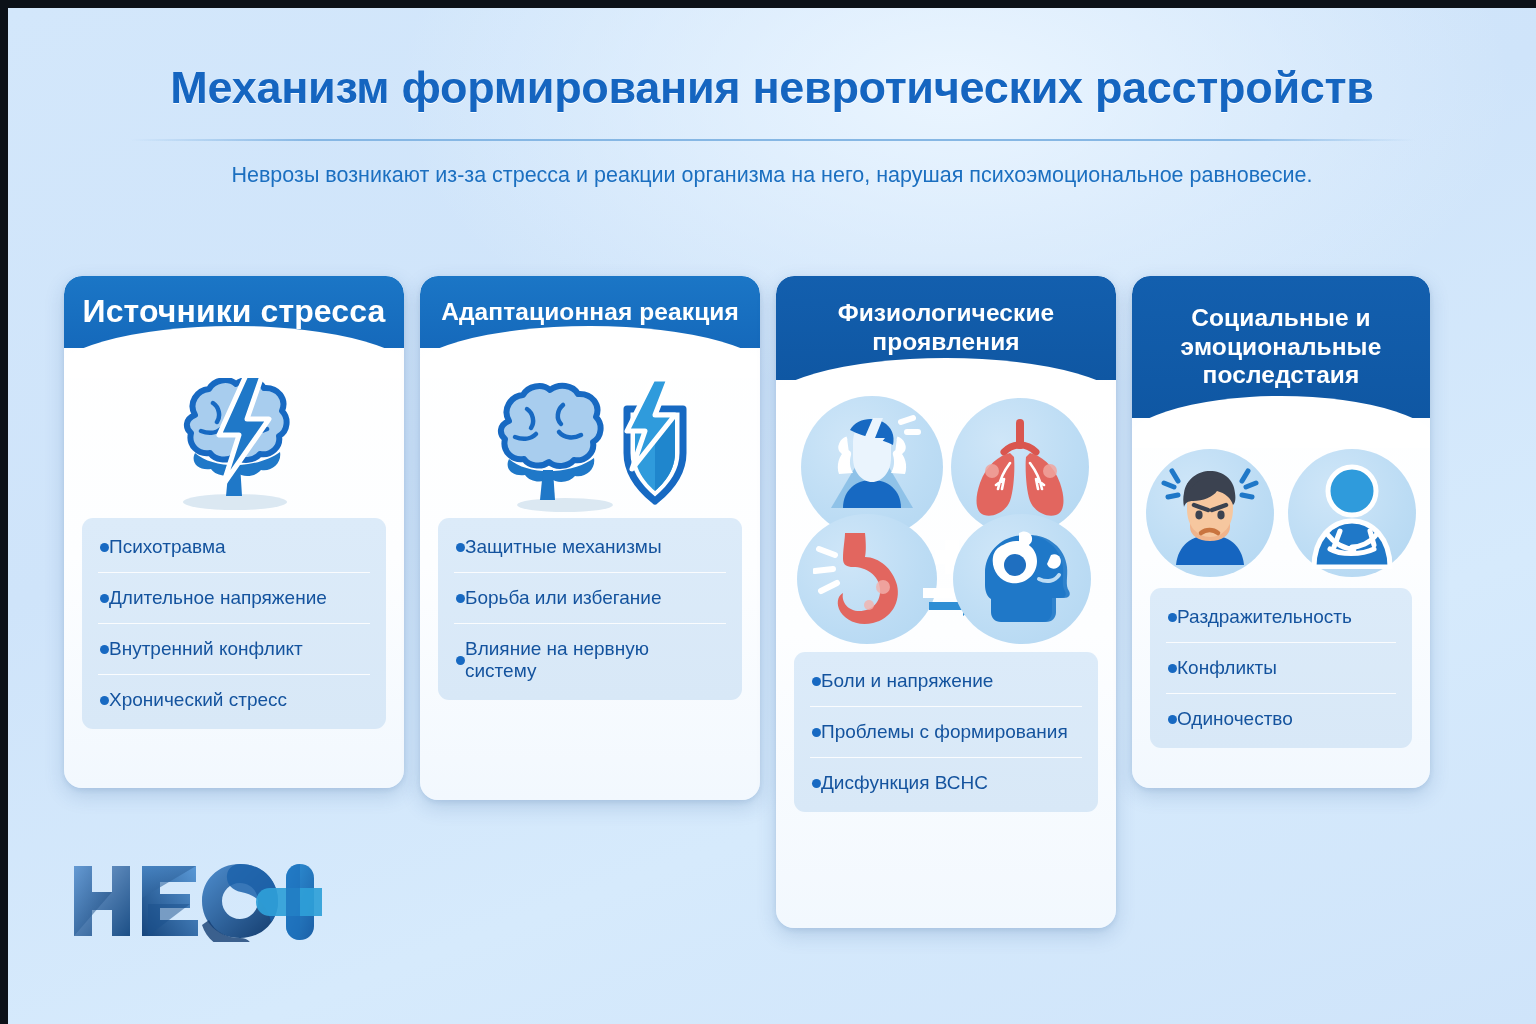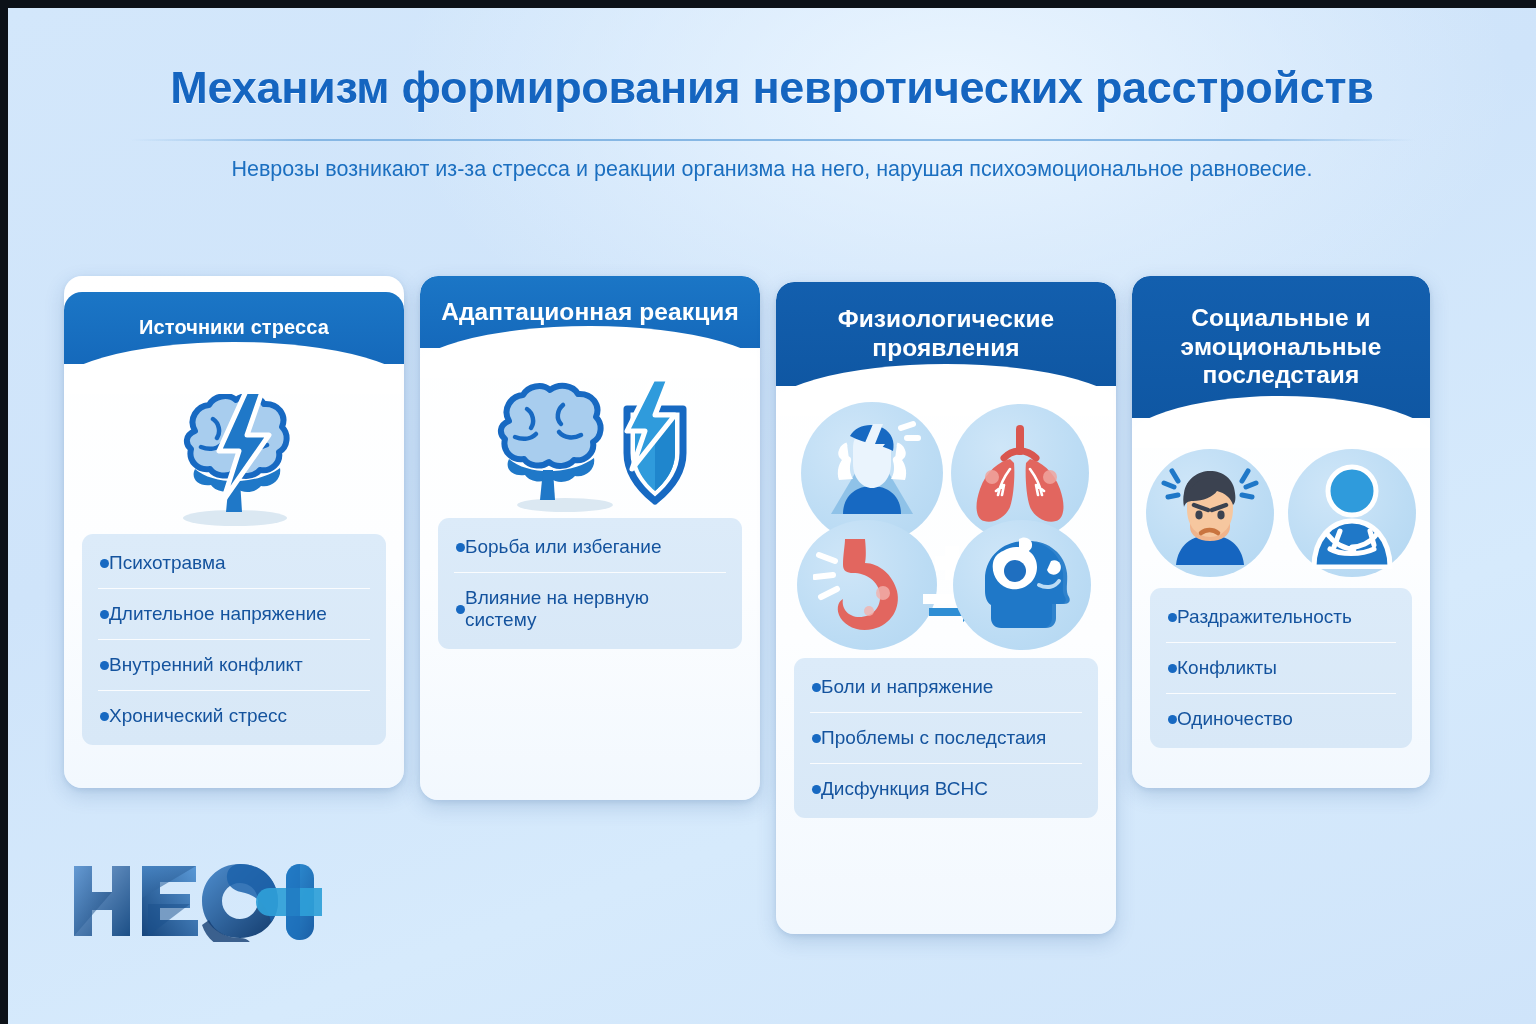--- a/index.html
+++ b/index.html
@@ -23,21 +23,21 @@
     text-align:center; margin-top:54px;
     font-size:45px; font-weight:700; letter-spacing:-0.3px;
     color:#1565c0;
     text-shadow:0 1px 0 rgba(255,255,255,.85);
   }
   #title-rule {
     width:1285px; height:2px; margin:25px auto 0;
     background:linear-gradient(90deg,rgba(120,175,230,0) 0%, #86b7e4 14%, #86b7e4 86%, rgba(120,175,230,0) 100%);
   }
   #page-subtitle {
-    text-align:center; margin-top:16px;
+    text-align:center; margin-top:22px;
     font-size:21.5px; font-weight:400; color:#1b6fc0;
   }
 
   
   .card {
     position:absolute;
     border-radius:18px;
     background:linear-gradient(180deg,#ffffff 0%,#fdfeff 55%,#f2f8fe 100%);
     box-shadow:0 7px 20px rgba(30,80,140,.18), 0 2px 5px rgba(30,80,140,.10);
     overflow:hidden;
@@ -82,26 +82,26 @@
     padding:14px 4px 14px 2px;
   }
   .li + .li { border-top:1.5px solid rgba(255,255,255,.85); }
   .dot {
     width:9px; height:9px; border-radius:50%;
     background:#1769c2; flex:0 0 9px;
   }
 
   
   #card-1 { left:56px;  top:268px; width:340px; height:512px; }
-  #card-1 .card-head { height:72px; font-size:20px;
-     background:linear-gradient(180deg,#1b76c6 0%,#1569bb 100%);margin-top:16px; }
+  #card-1 .card-head { height:72px; font-size:32px;
+     background:linear-gradient(180deg,#1b76c6 0%,#1569bb 100%); }
   #card-2 { left:412px; top:268px; width:340px; height:524px; }
   #card-2 .card-head { height:72px; font-size:24.5px;
      background:linear-gradient(180deg,#1b76c6 0%,#1569bb 100%); }
-  #card-3 { left:768px; top:268px; width:340px; height:652px;margin-top:6px; }
+  #card-3 { left:768px; top:268px; width:340px; height:652px; }
   #card-3 .card-head { height:104px; font-size:24.5px;
      background:linear-gradient(180deg,#135fae 0%,#0f57a3 100%); }
   #card-4 { left:1124px; top:268px; width:298px; height:512px; }
   #card-4 .card-head { height:142px; font-size:24.5px;
      background:linear-gradient(180deg,#135fae 0%,#0f57a3 100%); }
 
   .icon-wrap-1 { height:148px; margin-top:22px; }
   .icon-wrap-2 { height:148px; margin-top:22px; }
   .icon-grid-3 {
     margin:16px auto 6px; width:290px; height:250px; position:relative;
@@ -187,20 +187,24 @@
         <path d="M142 40 L198 40 L198 84 C198 112 172 130 170 132 C168 130 142 112 142 84 Z" fill="#ffffff" stroke="#1769c2" stroke-width="7" stroke-linejoin="round"></path>
         <path d="M150 48 L190 48 L190 84 C190 106 172 120 170 122 C168 120 150 106 150 84 Z" fill="#2f9bdc"></path>
         <path d="M170 48 L190 48 L190 84 C190 106 172 120 170 122 Z" fill="#1f86cd"></path>
         <path d="M168 10 L142 62 L160 62 L147 100 L190 46 L170 46 L184 10 Z" fill="#2f9bdc" stroke="#ffffff" stroke-width="5" stroke-linejoin="round"></path>
       </svg>
     </div>
 
     <div class="list-box">
       <div class="li">
         <span class="dot"></span>
+        <span>Защитные механизмы</span>
+      </div>
+      <div class="li">
+        <span class="dot"></span>
         <span>Борьба или избегание</span>
       </div>
       <div class="li">
         <span class="dot"></span>
         <span>Влияние на нервную систему</span>
       </div>
     </div>
   </div>
 
   <div class="card" id="card-3">
@@ -268,21 +272,21 @@
       </div>
     </div>
 
     <div class="list-box">
       <div class="li">
         <span class="dot"></span>
         <span>Боли и напряжение</span>
       </div>
       <div class="li">
         <span class="dot"></span>
-        <span>Проблемы с последстаия</span>
+        <span>Проблемы с формирования</span>
       </div>
       <div class="li">
         <span class="dot"></span>
         <span>Дисфункция ВСНС</span>
       </div>
     </div>
   </div>
 
   <div class="card" id="card-4">
     <div class="card-head">

